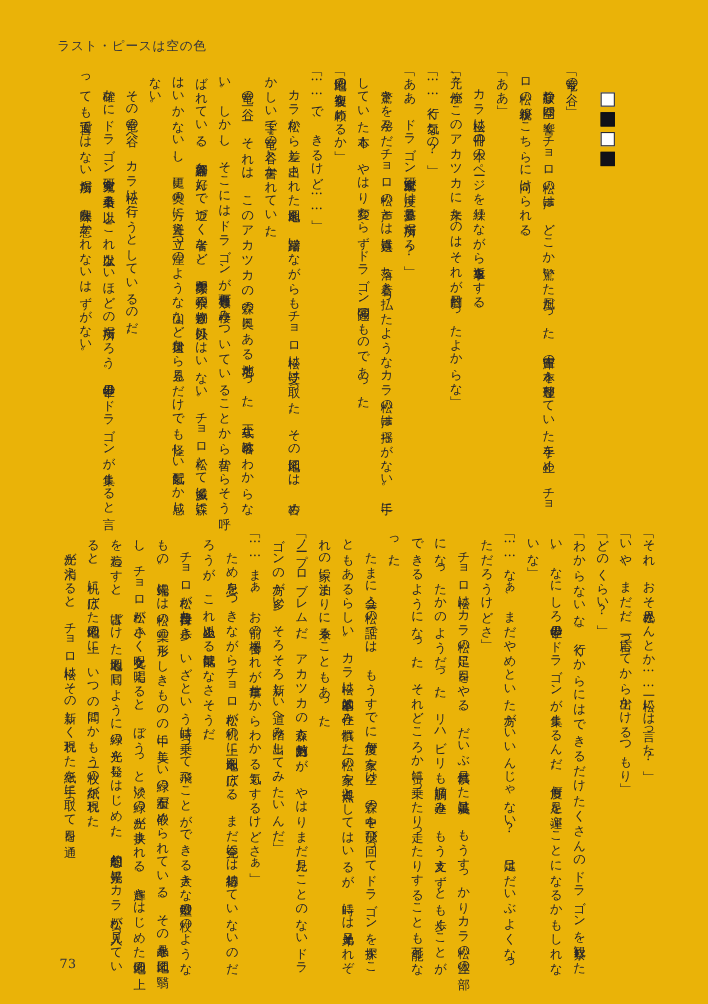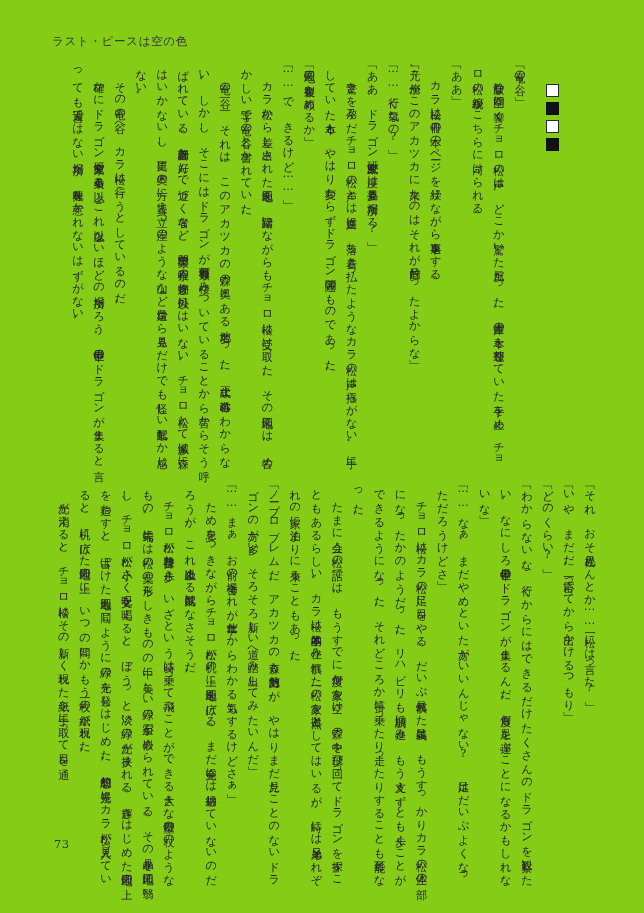--- a/index.html
+++ b/index.html
@@ -14,21 +14,21 @@
     font-family: "DejaVu Serif", "Liberation Serif", serif;
     color: #1a1a22;
     overflow: hidden;
   }
 
   .page {
     position: absolute;
     inset: 0;
     width: 644px;
     height: 913px;
-    background: #84cc16;
+    background: #eab308;
   }
 
   
   .running-head {
     position: absolute;
     top: 34px;
     left: 52px;
     font-size: 11.5px;
     letter-spacing: 0.06em;
     color: #33333c;
@@ -90,21 +90,21 @@
     top: 482px;
     left: 50px;
     width: 550px;
     height: 398px;
   }
 
   
   .folio {
     position: absolute;
     left: 54px;
-    top: 837px;
+    top: 869px;
     font-size: 11.5px;
     color: #33333c;
     letter-spacing: 0.04em;
   }
 </style>
 </head>
 <body>
 
 <div class="page">
 

